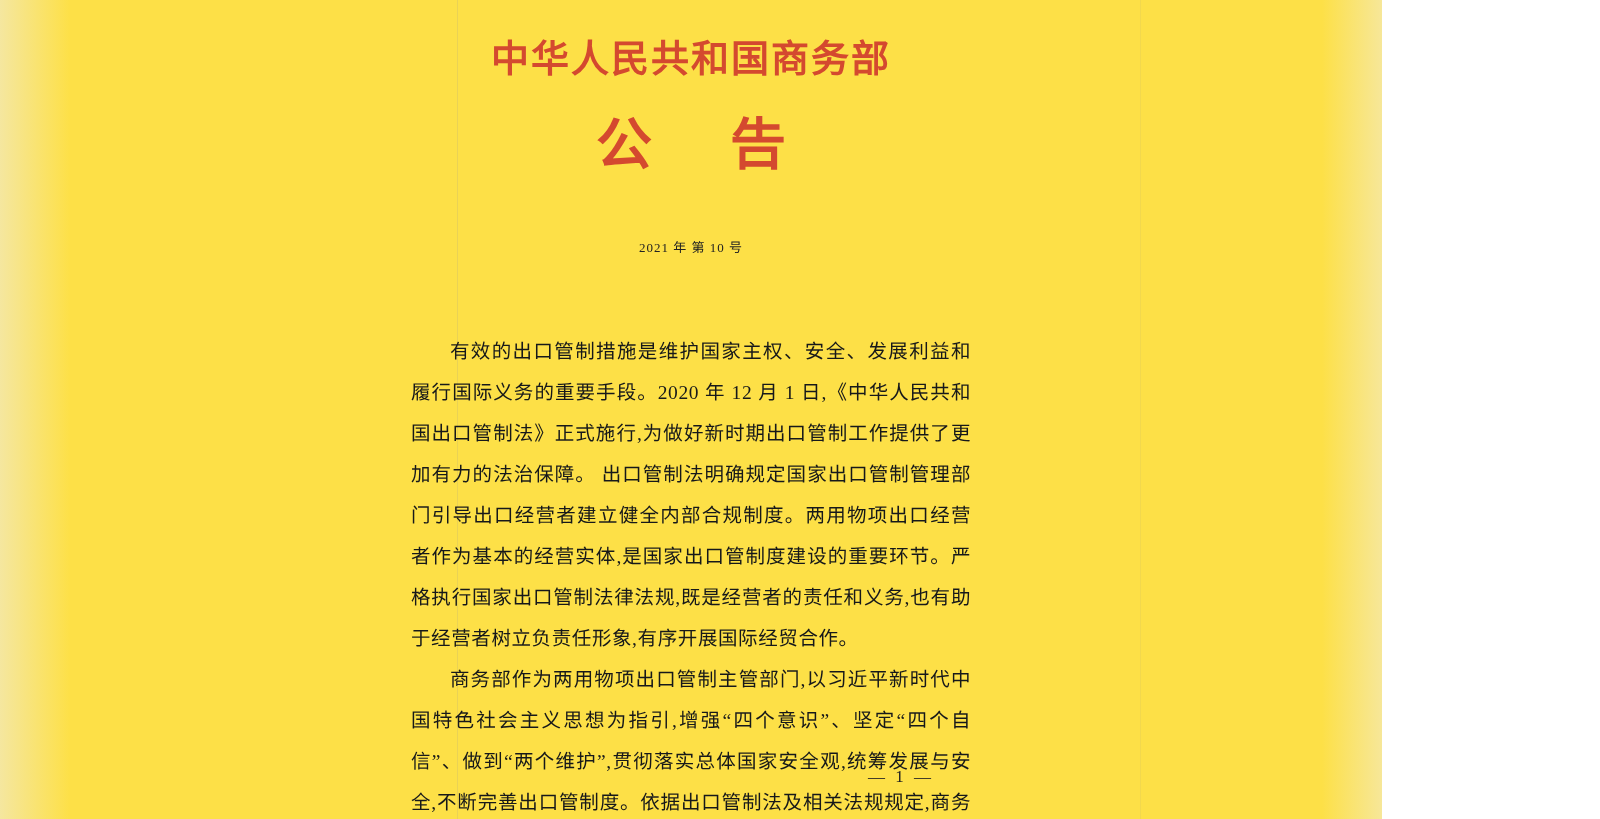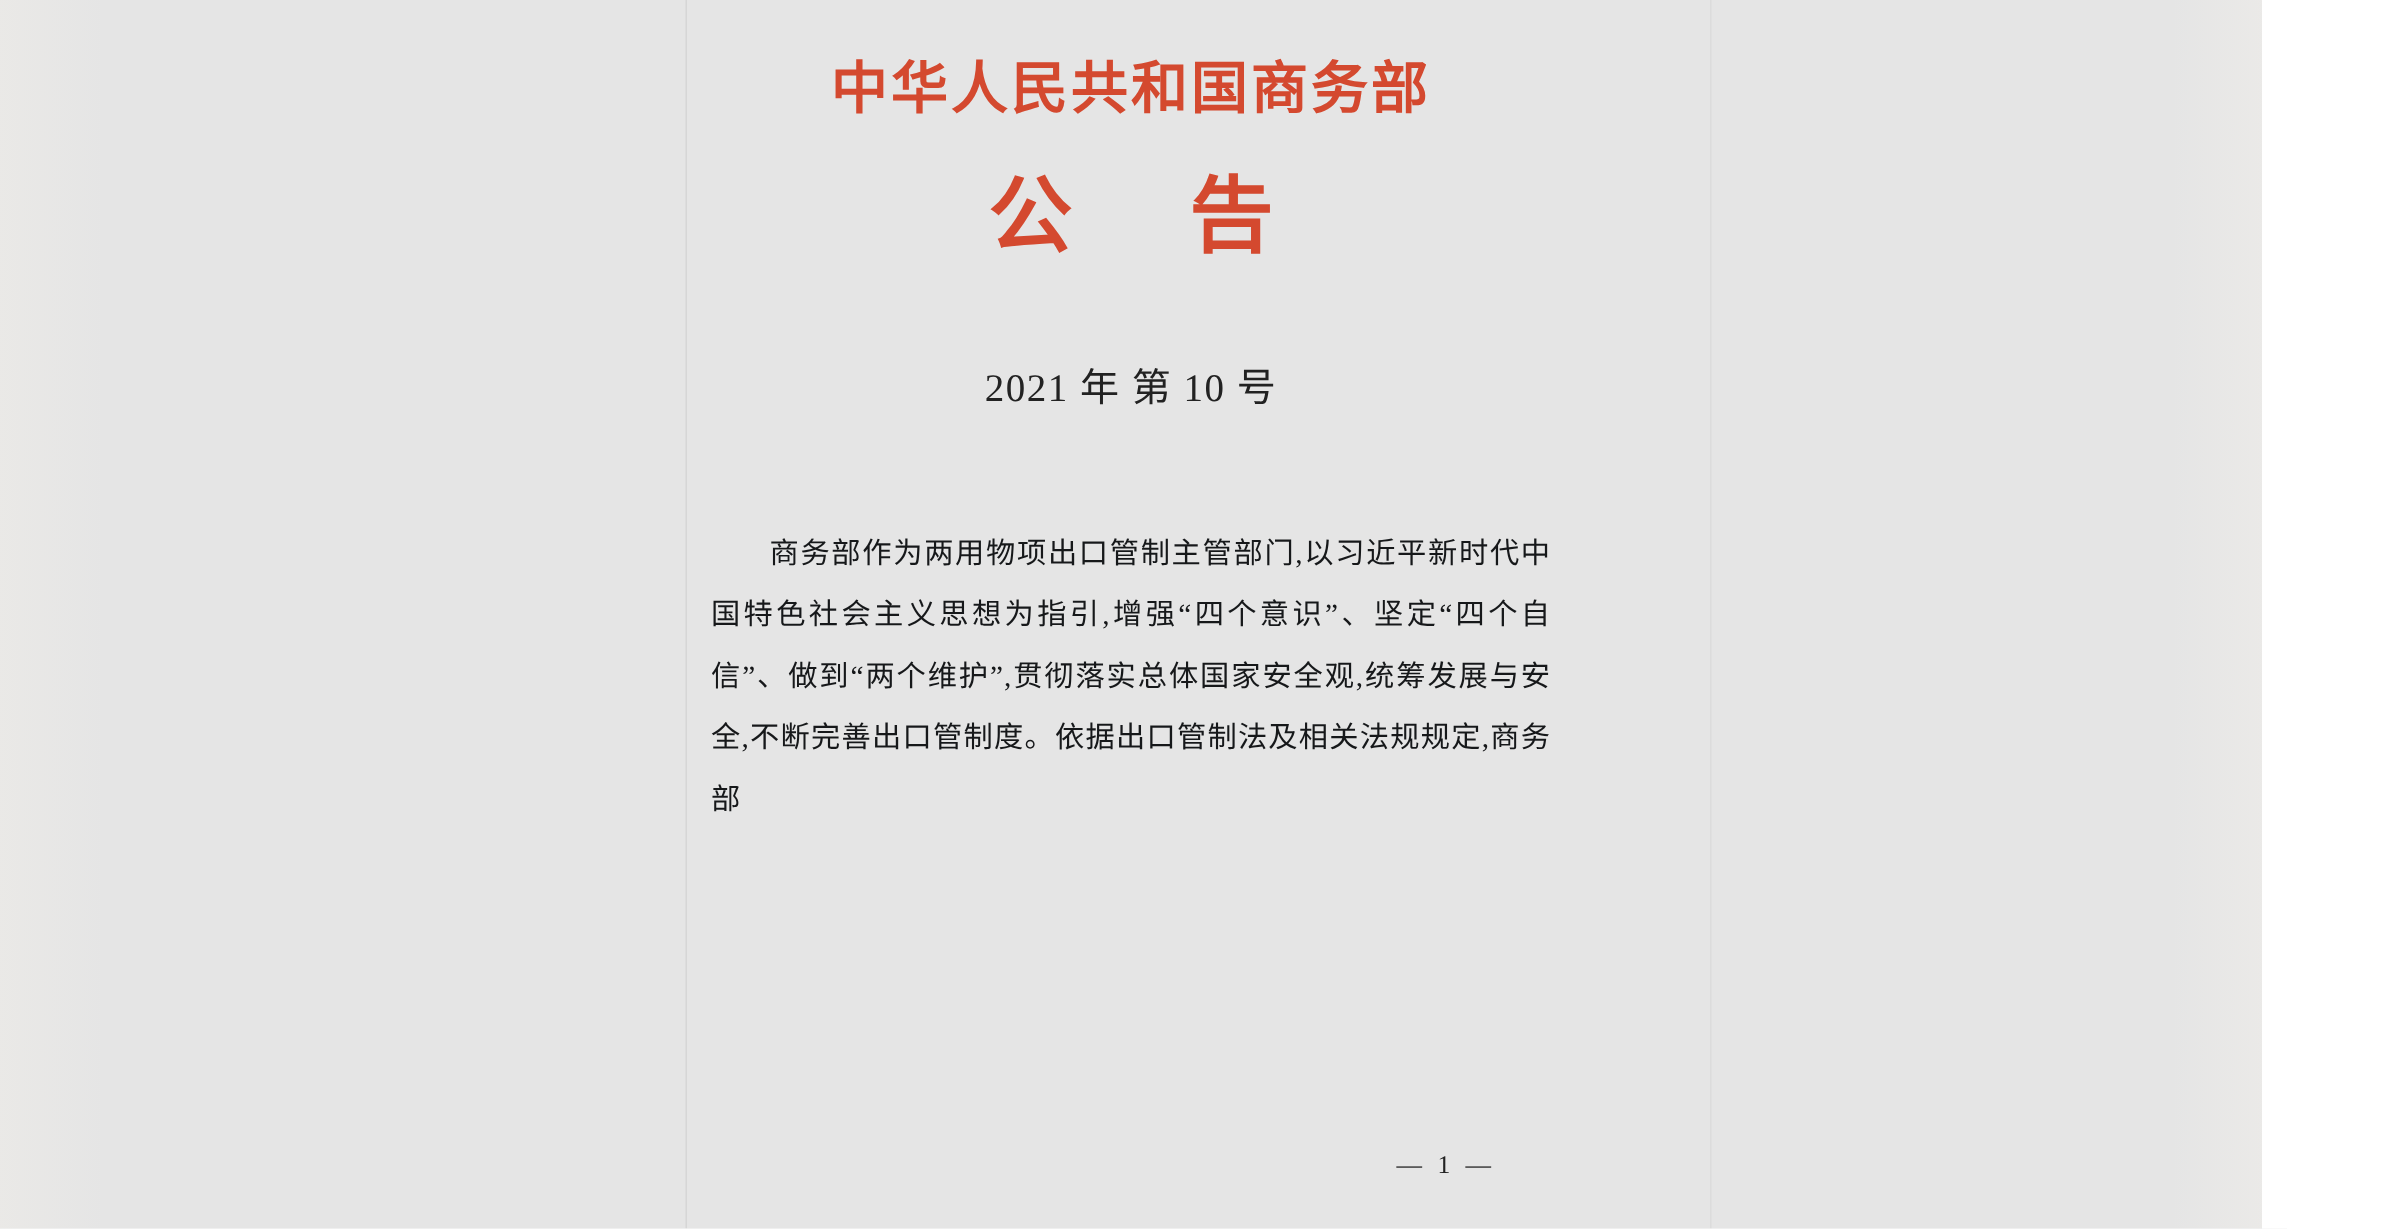--- a/index.html
+++ b/index.html
@@ -10,23 +10,23 @@
   body {
     width: 1600px;
     height: 819px;
     overflow: hidden;
     font-family: "Liberation Serif", "DejaVu Serif", serif;
     color: #1b1b1b;
   }
 
   .page {
     position: relative;
-    width: 1508px;
+    width: 1382px;
     height: 819px;
-    background: #e5e5e5;
+    background: #fde047;
     overflow: hidden;
   }
 
   
   .page::before {
     content: "";
     position: absolute;
     inset: 0;
     pointer-events: none;
     background:
@@ -61,21 +61,21 @@
     font-weight: 700;
     font-size: 56px;
     letter-spacing: 78px;
     padding-left: 78px;
     line-height: 1.1;
   }
 
   .doc-number {
     margin-top: 62px;
     text-align: center;
-    font-size: 26px;
+    font-size: 13px;
     letter-spacing: 1px;
     color: #222;
   }
 
   .content {
     margin-top: 75px;
   }
 
   .content p {
     margin: 0;
@@ -126,20 +126,21 @@
 
   <div class="doc-body">
 
     <div class="org-title">中华人民共和国商务部</div>
 
     <div class="doc-type">公告</div>
 
     <div class="doc-number">2021 年    第 10 号</div>
 
     <div class="content">
+      <p>有效的出口管制措施是维护国家主权、安全、发展利益和履行国际义务的重要手段。2020 年 12 月 1 日,《中华人民共和国出口管制法》正式施行,为做好新时期出口管制工作提供了更加有力的法治保障。 出口管制法明确规定国家出口管制管理部门引导出口经营者建立健全内部合规制度。两用物项出口经营者作为基本的经营实体,是国家出口管制度建设的重要环节。严格执行国家出口管制法律法规,既是经营者的责任和义务,也有助于经营者树立负责任形象,有序开展国际经贸合作。</p>
       <p>商务部作为两用物项出口管制主管部门,以习近平新时代中国特色社会主义思想为指引,增强“四个意识”、坚定“四个自信”、做到“两个维护”,贯彻落实总体国家安全观,统筹发展与安全,不断完善出口管制度。依据出口管制法及相关法规规定,商务部</p>
     </div>
 
   </div>
 
   <div class="page-footer">
     <span class="folio">— 1 —</span>
   </div>
 
 </div>

